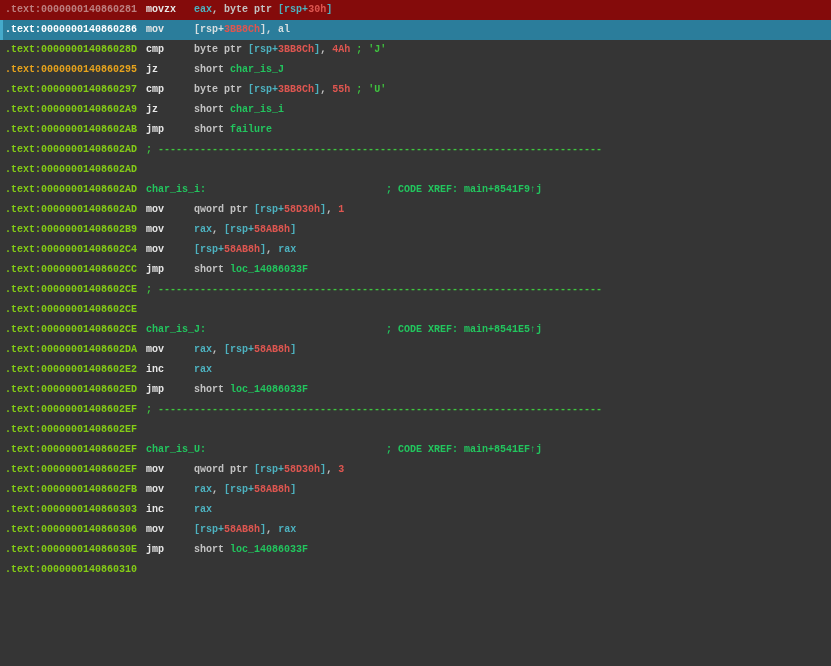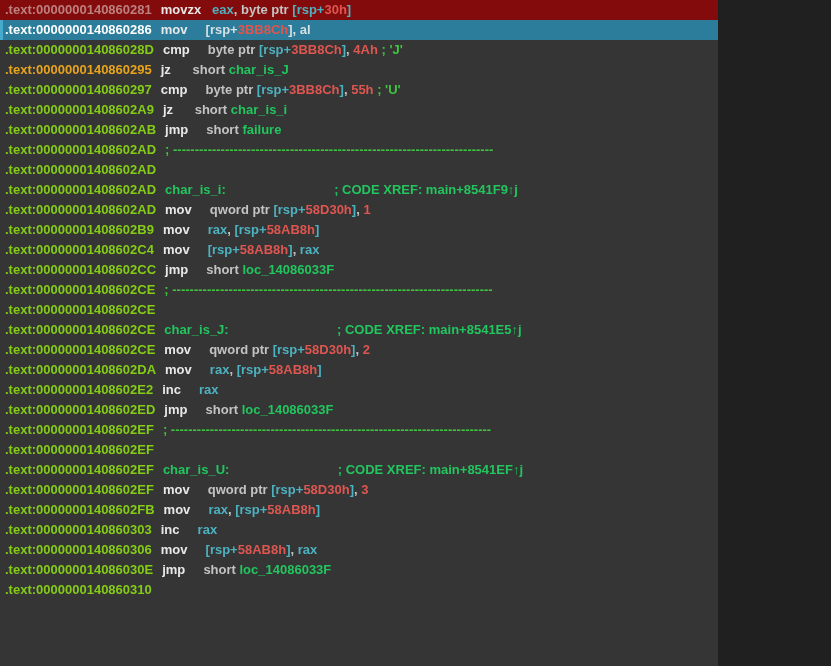--- a/index.html
+++ b/index.html
@@ -1,20 +1,20 @@
 <!DOCTYPE html>
 <html><head>
 <meta charset="utf-8">
 <style>
   html,body{margin:0;padding:0;background:#202020;}
   .screen{
-    width:718px;height:666px;overflow:hidden;position:relative;
+    width:831px;height:666px;overflow:hidden;position:relative;
     background:#353535;
-    font-family:Liberation Sans, sans-serif;
-    font-size:13px;font-weight:bold;line-height:20px;
+    font-family:Liberation Mono, monospace;
+    font-size:10px;font-weight:bold;line-height:20px;
   }
   .listing{position:absolute;top:0;left:0;width:100%;}
   .line{height:20px;white-space:pre;position:relative;padding-left:5px;}
   .line-bp{background:#840b0b;}
   .line-sel{background:#2b7d9b;}
   .caret{position:absolute;left:0;top:0;width:3px;height:20px;background:#45aacb;}
   .addr{color:#84cc16;margin-right:9px;}
   .addr-bp{color:#bd8080;margin-right:9px;}
   .addr-sel{color:#ffffff;margin-right:9px;}
   .addr-hl{color:#e8a41c;margin-right:9px;}
@@ -42,21 +42,20 @@
       <div class="line"><span class="addr">.text:00000001408602AD</span><span class="t-c">; --------------------------------------------------------------------------</span></div>
       <div class="line"><span class="addr">.text:00000001408602AD</span></div>
       <div class="line"><span class="addr">.text:00000001408602AD</span><span class="t-l">char_is_i:</span><span class="t-k">                              </span><span class="t-x">; CODE XREF: main+8541F9↑j</span></div>
       <div class="line"><span class="addr">.text:00000001408602AD</span><span class="t-m">mov</span><span class="t-k">     </span><span class="t-k">qword ptr </span><span class="t-r">[rsp+</span><span class="t-n">58D30h</span><span class="t-r">]</span><span class="t-k">, </span><span class="t-n">1</span></div>
       <div class="line"><span class="addr">.text:00000001408602B9</span><span class="t-m">mov</span><span class="t-k">     </span><span class="t-r">rax</span><span class="t-k">, </span><span class="t-r">[rsp+</span><span class="t-n">58AB8h</span><span class="t-r">]</span></div>
       <div class="line"><span class="addr">.text:00000001408602C4</span><span class="t-m">mov</span><span class="t-k">     </span><span class="t-r">[rsp+</span><span class="t-n">58AB8h</span><span class="t-r">]</span><span class="t-k">, </span><span class="t-r">rax</span></div>
       <div class="line"><span class="addr">.text:00000001408602CC</span><span class="t-m">jmp</span><span class="t-k">     </span><span class="t-k">short </span><span class="t-l">loc_14086033F</span></div>
       <div class="line"><span class="addr">.text:00000001408602CE</span><span class="t-c">; --------------------------------------------------------------------------</span></div>
       <div class="line"><span class="addr">.text:00000001408602CE</span></div>
       <div class="line"><span class="addr">.text:00000001408602CE</span><span class="t-l">char_is_J:</span><span class="t-k">                              </span><span class="t-x">; CODE XREF: main+8541E5↑j</span></div>
-      <div class="line"><span class="addr">.text:00000001408602CE</span><span class="t-m">mov</span><span class="t-k">     </span><span class="t-k">qword ptr </span><span class="t-r">[rsp+</span><span class="t-n">58D30h</span><span class="t-r">]</span><span class="t-k">, </span><span class="t-n">2</span></div>
       <div class="line"><span class="addr">.text:00000001408602DA</span><span class="t-m">mov</span><span class="t-k">     </span><span class="t-r">rax</span><span class="t-k">, </span><span class="t-r">[rsp+</span><span class="t-n">58AB8h</span><span class="t-r">]</span></div>
       <div class="line"><span class="addr">.text:00000001408602E2</span><span class="t-m">inc</span><span class="t-k">     </span><span class="t-r">rax</span></div>
       <div class="line"><span class="addr">.text:00000001408602ED</span><span class="t-m">jmp</span><span class="t-k">     </span><span class="t-k">short </span><span class="t-l">loc_14086033F</span></div>
       <div class="line"><span class="addr">.text:00000001408602EF</span><span class="t-c">; --------------------------------------------------------------------------</span></div>
       <div class="line"><span class="addr">.text:00000001408602EF</span></div>
       <div class="line"><span class="addr">.text:00000001408602EF</span><span class="t-l">char_is_U:</span><span class="t-k">                              </span><span class="t-x">; CODE XREF: main+8541EF↑j</span></div>
       <div class="line"><span class="addr">.text:00000001408602EF</span><span class="t-m">mov</span><span class="t-k">     </span><span class="t-k">qword ptr </span><span class="t-r">[rsp+</span><span class="t-n">58D30h</span><span class="t-r">]</span><span class="t-k">, </span><span class="t-n">3</span></div>
       <div class="line"><span class="addr">.text:00000001408602FB</span><span class="t-m">mov</span><span class="t-k">     </span><span class="t-r">rax</span><span class="t-k">, </span><span class="t-r">[rsp+</span><span class="t-n">58AB8h</span><span class="t-r">]</span></div>
       <div class="line"><span class="addr">.text:0000000140860303</span><span class="t-m">inc</span><span class="t-k">     </span><span class="t-r">rax</span></div>
       <div class="line"><span class="addr">.text:0000000140860306</span><span class="t-m">mov</span><span class="t-k">     </span><span class="t-r">[rsp+</span><span class="t-n">58AB8h</span><span class="t-r">]</span><span class="t-k">, </span><span class="t-r">rax</span></div>

